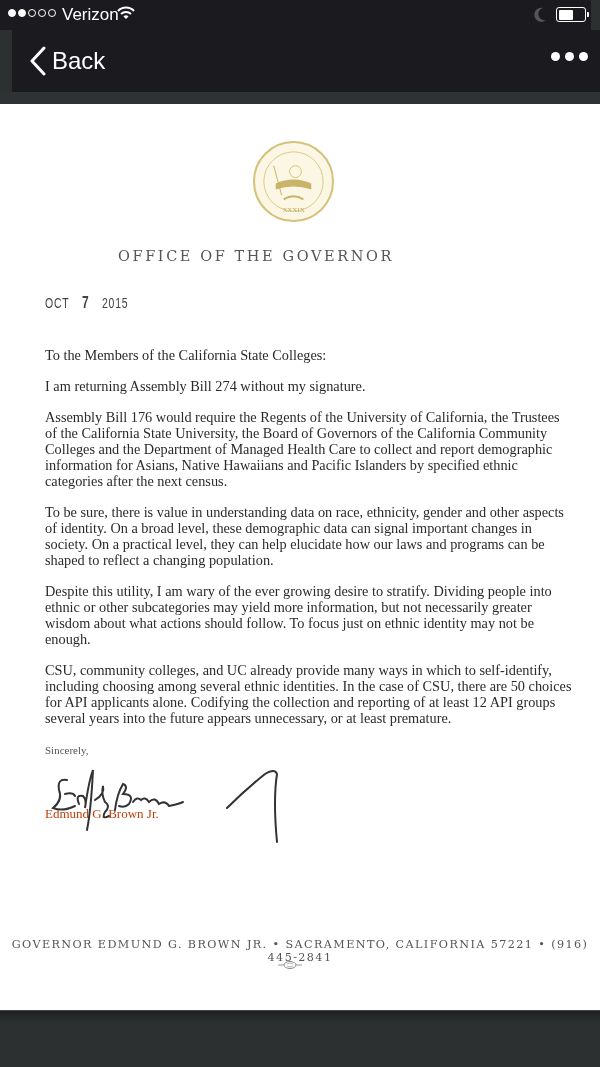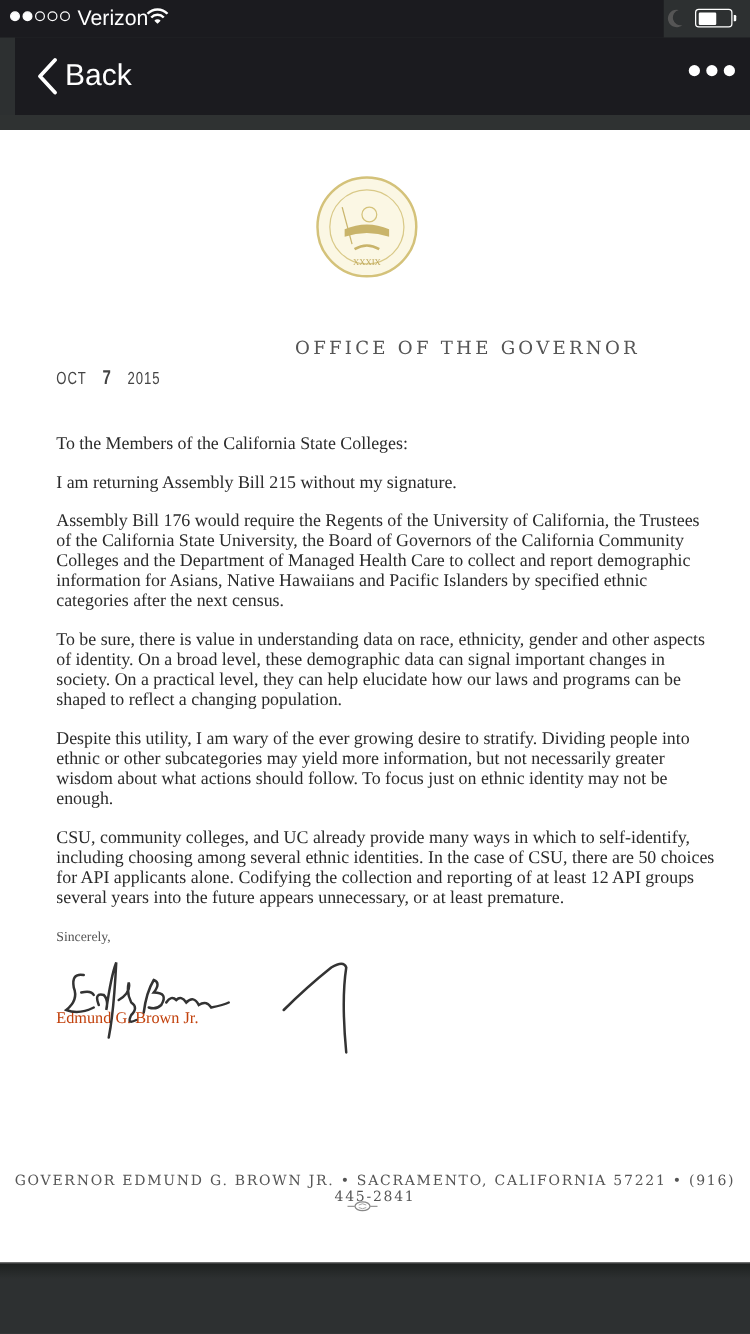--- a/index.html
+++ b/index.html
@@ -1,19 +1,19 @@
 <!DOCTYPE html>
 <html><head>
 <meta charset="utf-8">
 <style>
   * { box-sizing: border-box; margin: 0; padding: 0; }
   html, body { width: 600px; height: 1067px; overflow: hidden; background: #2d3031; }
   body { position: relative; font-family: "Liberation Sans", sans-serif; }
 
-  .statusbar { position: absolute; left: 0; top: 0; width: 531px; height: 30px; background: #1b1b1f; color: #fff; }
+  .statusbar { position: absolute; left: 0; top: 0; width: 591px; height: 30px; background: #1b1b1f; color: #fff; }
   .sb-signal { position: absolute; left: 8px; top: 9px; display: flex; gap: 2px; }
   .dot { width: 8px; height: 8px; border-radius: 50%; border: 1px solid #fff; }
   .dot.on { background: #fff; }
   .sb-carrier { position: absolute; left: 62px; top: 5px; font-size: 17px; }
   .sb-wifi { position: absolute; left: 117px; top: 6px; }
   .sb-time { position: absolute; left: 0; width: 600px; top: 5px; text-align: center; font-size: 17px; font-weight: bold; }
   .sb-moon { position: absolute; left: 533px; top: 7px; }
   .sb-battery { position: absolute; left: 556px; top: 7px; width: 30px; height: 15px; border: 1.5px solid #fff; border-radius: 3px; }
   .sb-battery-fill { position: absolute; left: 1.5px; top: 1.5px; bottom: 1.5px; background: #fff; border-radius: 1px; }
   .sb-battery-tip { position: absolute; left: 587px; top: 12px; width: 2px; height: 5px; background: #fff; border-radius: 0 1px 1px 0; }
@@ -22,21 +22,21 @@
   .back-btn { position: absolute; left: 18px; top: 14px; height: 34px; display: flex; align-items: center; color: #fff; cursor: pointer; }
   .back-label { font-size: 24px; margin-left: 6px; }
   .more-btn { position: absolute; right: 24px; top: 22px; display: flex; gap: 5px; cursor: pointer; }
   .more-btn span { width: 9px; height: 9px; background: #fff; border-radius: 50%; }
   .nav-divider { position: absolute; left: 0; top: 92px; width: 600px; height: 12px; background: #2f3232; }
 
   .page { position: absolute; left: 0; top: 104px; width: 600px; height: 906px; background: #fff; }
   .bottombar { position: absolute; left: 0; top: 1010px; width: 600px; height: 57px; background: linear-gradient(#1e2120, #2d3031 12px); border-top: 1px solid #444; }
 
   .seal { position: absolute; left: 252px; top: 36px; width: 83px; height: 83px; }
-  .office { position: absolute; left: 0; width: 512px; top: 144px; text-align: right; font-family: "DejaVu Serif", serif; font-size: 14.5px; letter-spacing: 2.6px; color: #555; margin-top: 23px; }
+  .office { position: absolute; left: 0; width: 512px; top: 144px; text-align: center; font-family: "DejaVu Serif", serif; font-size: 14.5px; letter-spacing: 2.6px; color: #555; }
   .date { position: absolute; left: 45px; top: 190px; font-family: "Liberation Sans Narrow", "Liberation Sans", sans-serif; font-size: 14px; color: #444; transform: scaleX(0.75); transform-origin: left; letter-spacing: 1px; word-spacing: 12px; }
   .date b { font-size: 16px; font-weight: bold; }
 
   .letter { position: absolute; left: 45px; top: 243px; width: 530px; font-family: "Liberation Serif", serif; font-size: 14.3px; line-height: 16px; color: #2a2a2a; }
   .letter p { margin-bottom: 15px; }
   .closing { position: absolute; left: 45px; top: 640px; font-family: "Liberation Serif", serif; font-size: 11px; color: #555; }
   .signer { position: absolute; left: 45px; top: 702px; font-family: "Liberation Serif", serif; font-size: 13px; color: #c2410c; }
   .signature { position: absolute; left: 45px; top: 646px; width: 260px; height: 100px; }
 
   .footer { position: absolute; left: 0; width: 600px; top: 834px; text-align: center; font-family: "DejaVu Serif", serif; font-size: 11.2px; letter-spacing: 1.4px; color: #555; }
@@ -95,21 +95,21 @@
   </svg>
   <div class="office">OFFICE OF THE GOVERNOR</div>
   <div class="date">
     <span>OCT</span>
     <b>7</b>
     <span>2015</span>
   </div>
 
   <div class="letter">
     <p>To the Members of the California State Colleges:</p>
-    <p>I am returning Assembly Bill 215 without my signature.</p>
+    <p>I am returning Assembly Bill 274 without my signature.</p>
     <p>Assembly Bill 176 would require the Regents of the University of California, the Trustees of the California State University, the Board of Governors of the California Community Colleges and the Department of Managed Health Care to collect and report demographic information for Asians, Native Hawaiians and Pacific Islanders by specified ethnic categories after the next census.</p>
     <p>To be sure, there is value in understanding data on race, ethnicity, gender and other aspects of identity. On a broad level, these demographic data can signal important changes in society. On a practical level, they can help elucidate how our laws and programs can be shaped to reflect a changing population.</p>
     <p>Despite this utility, I am wary of the ever growing desire to stratify. Dividing people into ethnic or other subcategories may yield more information, but not necessarily greater wisdom about what actions should follow. To focus just on ethnic identity may not be enough.</p>
     <p>CSU, community colleges, and UC already provide many ways in which to self-identify, including choosing among several ethnic identities. In the case of CSU, there are 50 choices for API applicants alone. Codifying the collection and reporting of at least 12 API groups several years into the future appears unnecessary, or at least premature.</p>
   </div>
 
   <div class="closing">Sincerely,</div>
   <div class="signer">Edmund G. Brown Jr.</div>
   <svg class="signature" viewBox="0 0 260 100">
     <g stroke="#333" stroke-width="2" fill="none" stroke-linecap="round">

